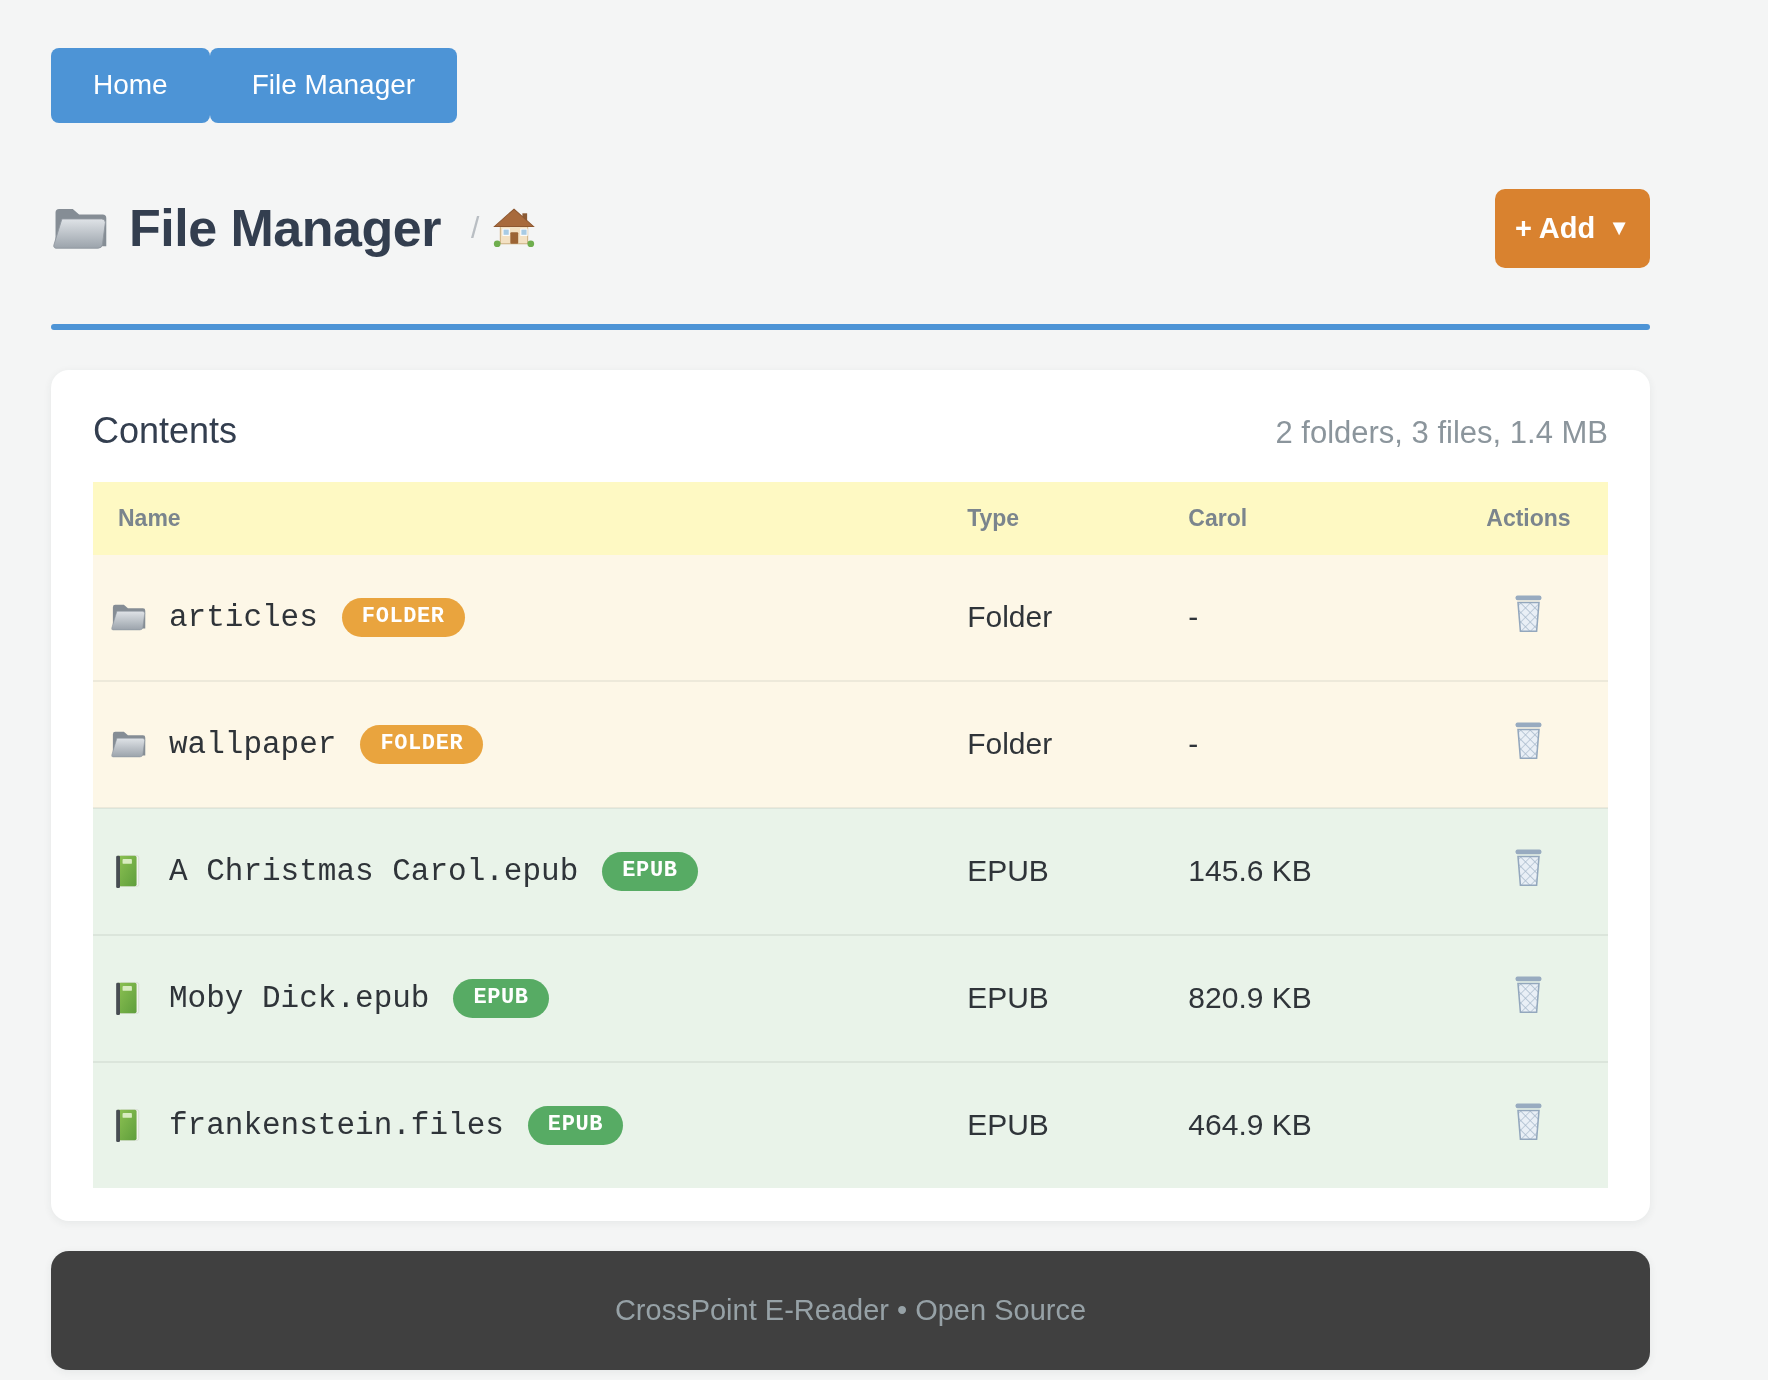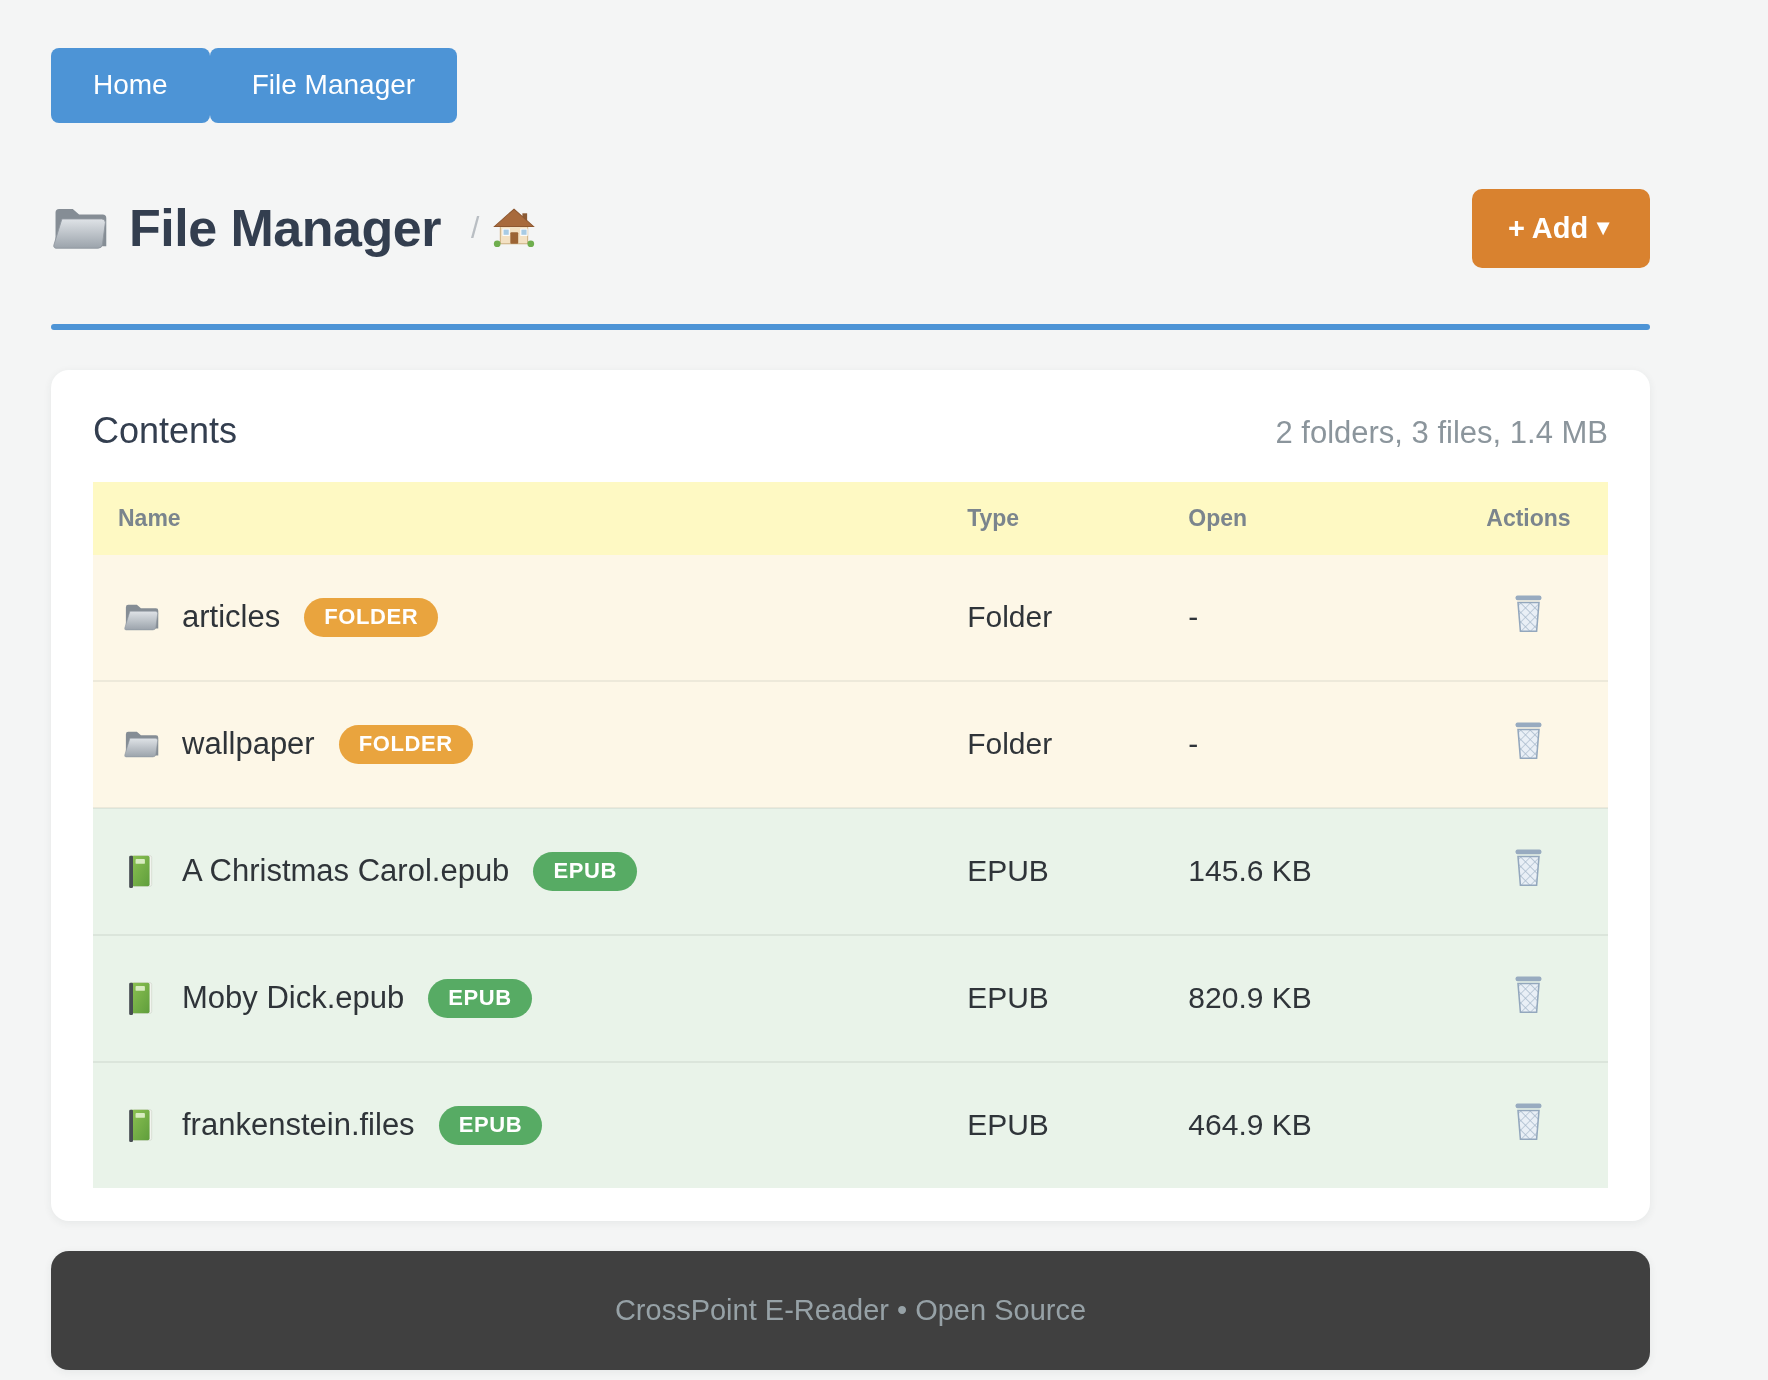--- a/index.html
+++ b/index.html
@@ -51,25 +51,25 @@
   .crumb-home-icon { width: 42px; height: 40px; margin-left: 14px; flex: 0 0 auto; }
   .add-btn {
     margin-left: auto;
     background: var(--accent-orange, #d9822f);
     color: #ffffff;
     border: none;
     border-radius: 10px;
     font-family: inherit;
     font-weight: bold;
     font-size: 29px;
-    padding: 23px 36px;
+    padding: 23px 20px;
     cursor: pointer;
     display: flex;
     align-items: center;
-    gap: 4px;
+    gap: 13px;
   }
   .add-caret { font-size: 22px; }
 
   .divider {
     margin-top: 56px;
     height: 6px;
     background: var(--accent-blue, #4d94d6);
     border-radius: 3px;
   }
 
@@ -114,21 +114,21 @@
   tbody td {
     font-size: 30px;
     color: #2f3439;
     padding: 38px 0;
     vertical-align: middle;
   }
   tbody tr + tr td { border-top: 2px solid rgba(130,140,130,0.13); }
   tr.row-folder { background: var(--row-folder-bg, #fdf7e7); }
   tr.row-epub   { background: var(--row-epub-bg, #e9f3e9); margin-top: 40px; }
 
-  td.cell-name { padding-left: 30px; }
+  td.cell-name { padding-left: 17px; font-family: Liberation Mono, monospace; }
   .name-wrap { display: flex; align-items: center; cursor: pointer; }
   .row-file-icon { width: 37px; height: 34px; flex: 0 0 auto; }
   .fname { margin-left: 22px; font-size: 31px; color: #2f3439; }
   .badge {
     margin-left: 24px;
     color: #ffffff;
     font-size: 22px;
     font-weight: bold;
     letter-spacing: 0.6px;
     padding: 8px 20px 9px;
@@ -223,21 +223,21 @@
       <colgroup>
         <col class="c-name">
           <col class="c-type">
           <col class="c-size">
           <col class="c-actions">
       </colgroup>
       <thead>
         <tr>
           <th class="h-name">Name</th>
           <th>Type</th>
-          <th>Open</th>
+          <th>Carol</th>
           <th class="h-actions">Actions</th>
         </tr>
       </thead>
       <tbody>
 
         <tr class="row-folder">
           <td class="cell-name">
             <span class="name-wrap">
               <svg class="row-file-icon" viewBox="0 0 64 54">
                 <path d="M5 10 a4 4 0 0 1 4 -4 h15 l7 6 h26 a4 4 0 0 1 4 4 v31 H5 Z" fill="#858d95"></path>

